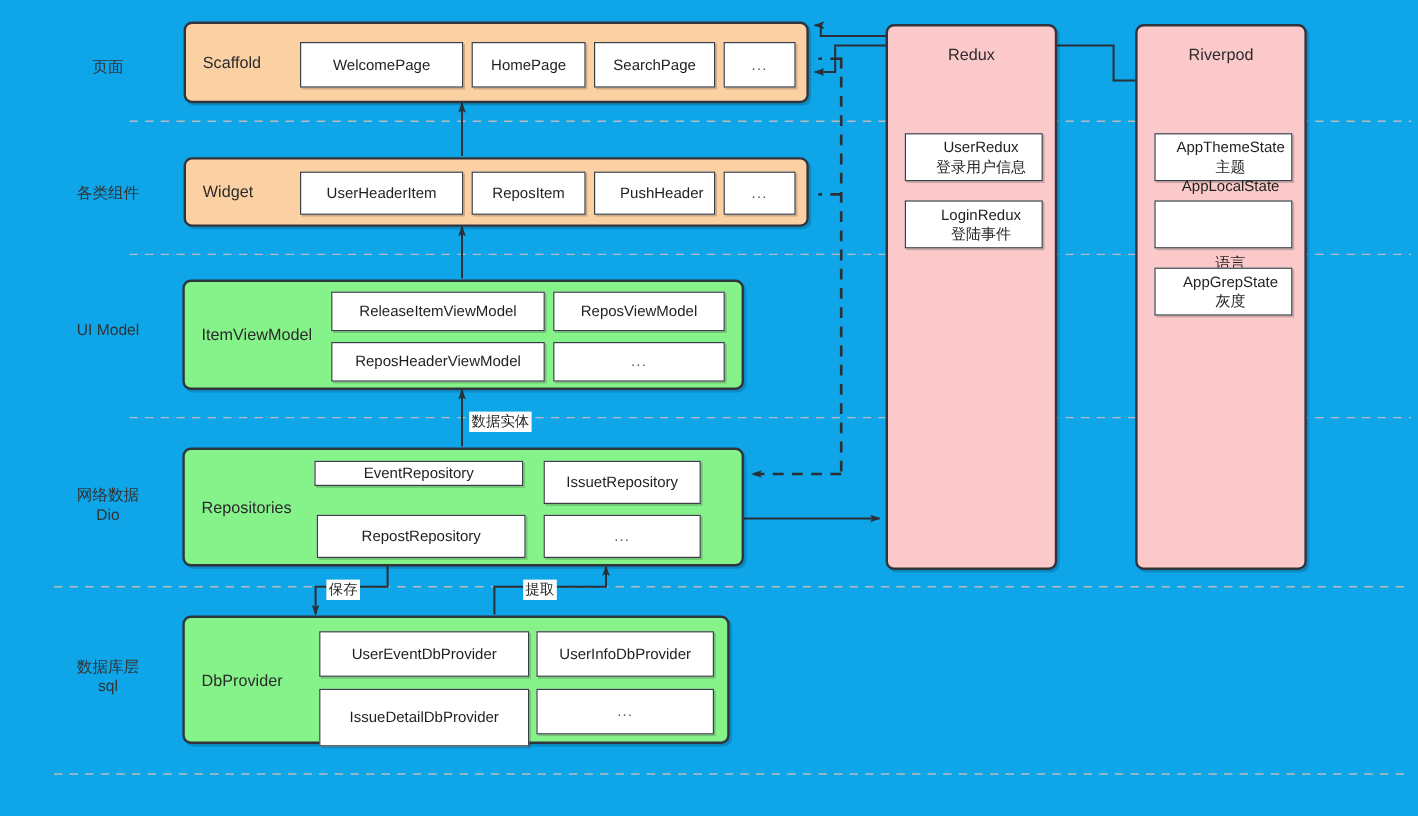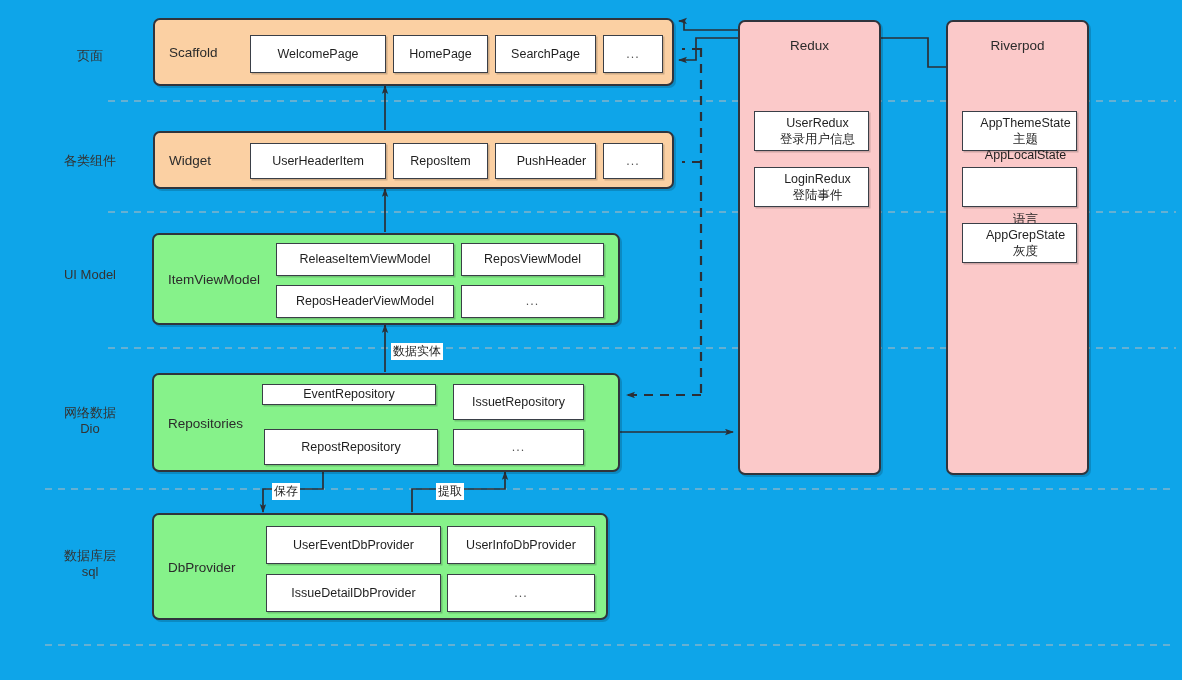--- a/index.html
+++ b/index.html
@@ -209,21 +209,21 @@
     <div class="chip" style="left:108px; top:9px; width:174px; height:21px;">EventRepository</div>
     <div class="chip" style="left:299px; top:9px; width:131px; height:36px;">IssuetRepository</div>
     <div class="chip" style="left:110px; top:54px; width:174px; height:36px;text-align:right;">RepostRepository</div>
     <div class="chip ellipsis" style="left:299px; top:54px; width:131px; height:36px;">...</div>
   </div>
 
   <div class="group green" style="left:152px; top:513px; width:456px; height:107px;">
     <div class="group-title left">DbProvider</div>
     <div class="chip" style="left:112px; top:11px; width:175px; height:38px;">UserEventDbProvider</div>
     <div class="chip" style="left:293px; top:11px; width:148px; height:38px;">UserInfoDbProvider</div>
-    <div class="chip" style="left:112px; top:59px; width:175px; height:38px;">IssueDetailDbProvider</div>
+    <div class="chip" style="left:112px; top:59px; width:175px; height:48px;">IssueDetailDbProvider</div>
     <div class="chip ellipsis" style="left:293px; top:59px; width:148px; height:38px;">...</div>
   </div>
 
   <div class="group pink" style="left:738px; top:20px; width:143px; height:455px;">
     <div class="group-title top">Redux</div>
     <div class="chip two-line" style="left:14px; top:89px; width:115px; height:40px;">
       <span>UserRedux</span>
       <span class="sub">登录用户信息</span>
     </div>
     <div class="chip two-line" style="left:14px; top:145px; width:115px; height:40px;">

